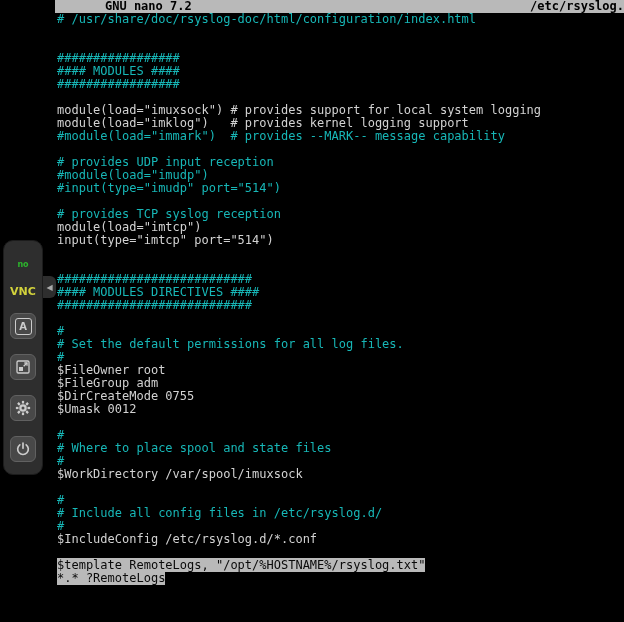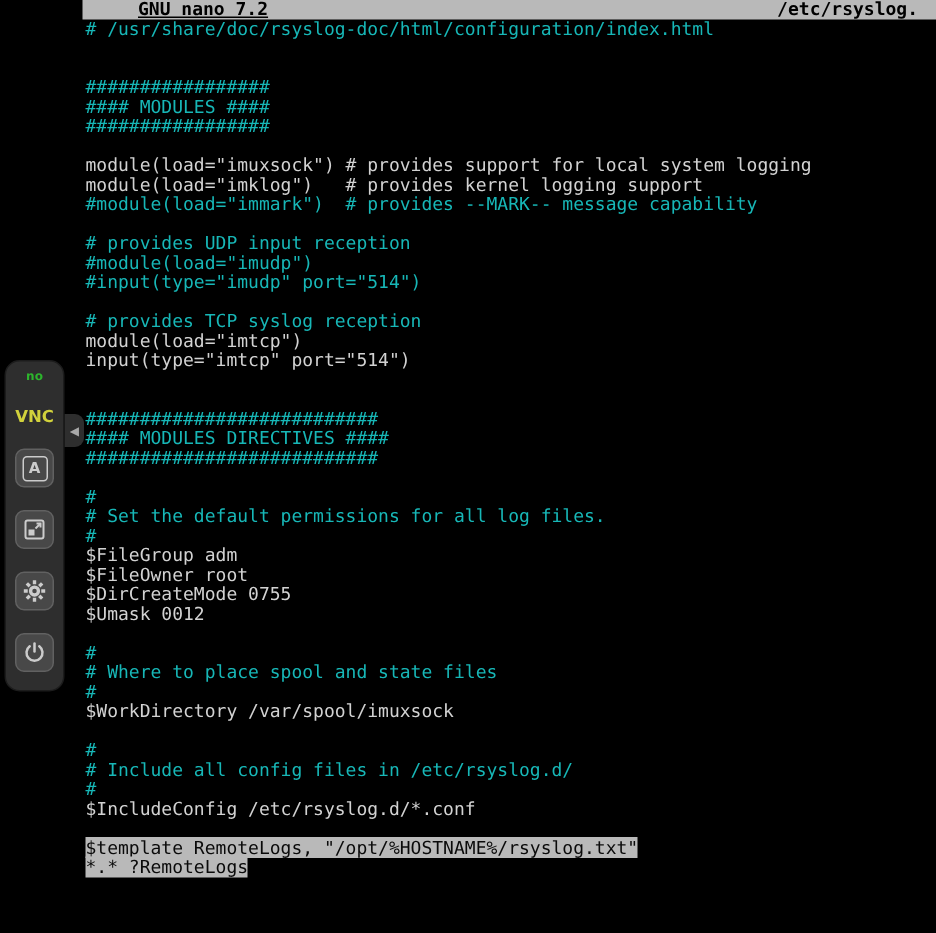--- a/index.html
+++ b/index.html
@@ -5,34 +5,34 @@
   html,body{margin:0;padding:0;background:#000;width:624px;height:622px;overflow:hidden;}
   body{position:relative;font-family:"DejaVu Sans Mono",monospace;}
 
   
   .terminal{position:absolute;left:55px;top:0;width:569px;height:622px;background:#000;}
   .titlebar{
     height:13px;background:var(--bar-bg,#b9b9b9);color:var(--bar-fg,#000);
     font:bold 12px/13px "DejaVu Sans Mono",monospace;
     display:flex;justify-content:space-between;white-space:pre;
   }
-  .titlebar .app{margin-left:37px;text-decoration:underline;}
-  .titlebar .file{margin-right:12px;}
+  .titlebar .app{margin-left:50px;}
+  .titlebar .file{margin-right:0;}
   .lines{padding-left:2px;}
   .line{height:13px;font:12px/13px "DejaVu Sans Mono",monospace;white-space:pre;color:var(--fg,#d2d2d2);}
   .line.comment{color:var(--comment,#17b7b7);}
   .line.code{color:var(--fg,#d2d2d2);}
   .line.selected .seg{background:var(--sel-bg,#b9b9b9);color:var(--sel-fg,#0a0a0a);}
 
   
   .vnc-panel{
     position:absolute;left:3px;top:240px;width:40px;z-index:10;
     background:#2e2e2e;border:1px solid #1c1c1c;border-radius:10px;
     display:flex;flex-direction:column;align-items:center;
-    padding:5px 0 12px;gap:15px;box-sizing:border-box;
+    padding:19px 0 12px;gap:15px;box-sizing:border-box;
   }
   .vnc-logo{display:flex;flex-direction:column;align-items:center;line-height:1;}
   .logo-no{color:#2db52d;font:bold 8px "DejaVu Sans",sans-serif;}
   .logo-vnc{color:#d2d23c;font:bold 11px "DejaVu Sans",sans-serif;margin-top:16px;}
   .vnc-btn{
     width:26px;height:26px;background:#484848;border:1px solid #616161;border-radius:6px;
     display:flex;align-items:center;justify-content:center;padding:0;cursor:pointer;
   }
   .akey{
     width:15px;height:15px;border:1.5px solid #cccccc;border-radius:3px;
@@ -74,22 +74,22 @@
       <div class="line code"><span class="seg">input(type="imtcp" port="514")</span></div>
       <div class="line blank">&nbsp;</div>
       <div class="line blank">&nbsp;</div>
       <div class="line comment"><span class="seg">###########################</span></div>
       <div class="line comment"><span class="seg">#### MODULES DIRECTIVES ####</span></div>
       <div class="line comment"><span class="seg">###########################</span></div>
       <div class="line blank">&nbsp;</div>
       <div class="line comment"><span class="seg">#</span></div>
       <div class="line comment"><span class="seg"># Set the default permissions for all log files.</span></div>
       <div class="line comment"><span class="seg">#</span></div>
+      <div class="line code"><span class="seg">$FileOwner root</span></div>
       <div class="line code"><span class="seg">$FileGroup adm</span></div>
-      <div class="line code"><span class="seg">$FileOwner root</span></div>
       <div class="line code"><span class="seg">$DirCreateMode 0755</span></div>
       <div class="line code"><span class="seg">$Umask 0012</span></div>
       <div class="line blank">&nbsp;</div>
       <div class="line comment"><span class="seg">#</span></div>
       <div class="line comment"><span class="seg"># Where to place spool and state files</span></div>
       <div class="line comment"><span class="seg">#</span></div>
       <div class="line code"><span class="seg">$WorkDirectory /var/spool/imuxsock</span></div>
       <div class="line blank">&nbsp;</div>
       <div class="line comment"><span class="seg">#</span></div>
       <div class="line comment"><span class="seg"># Include all config files in /etc/rsyslog.d/</span></div>

